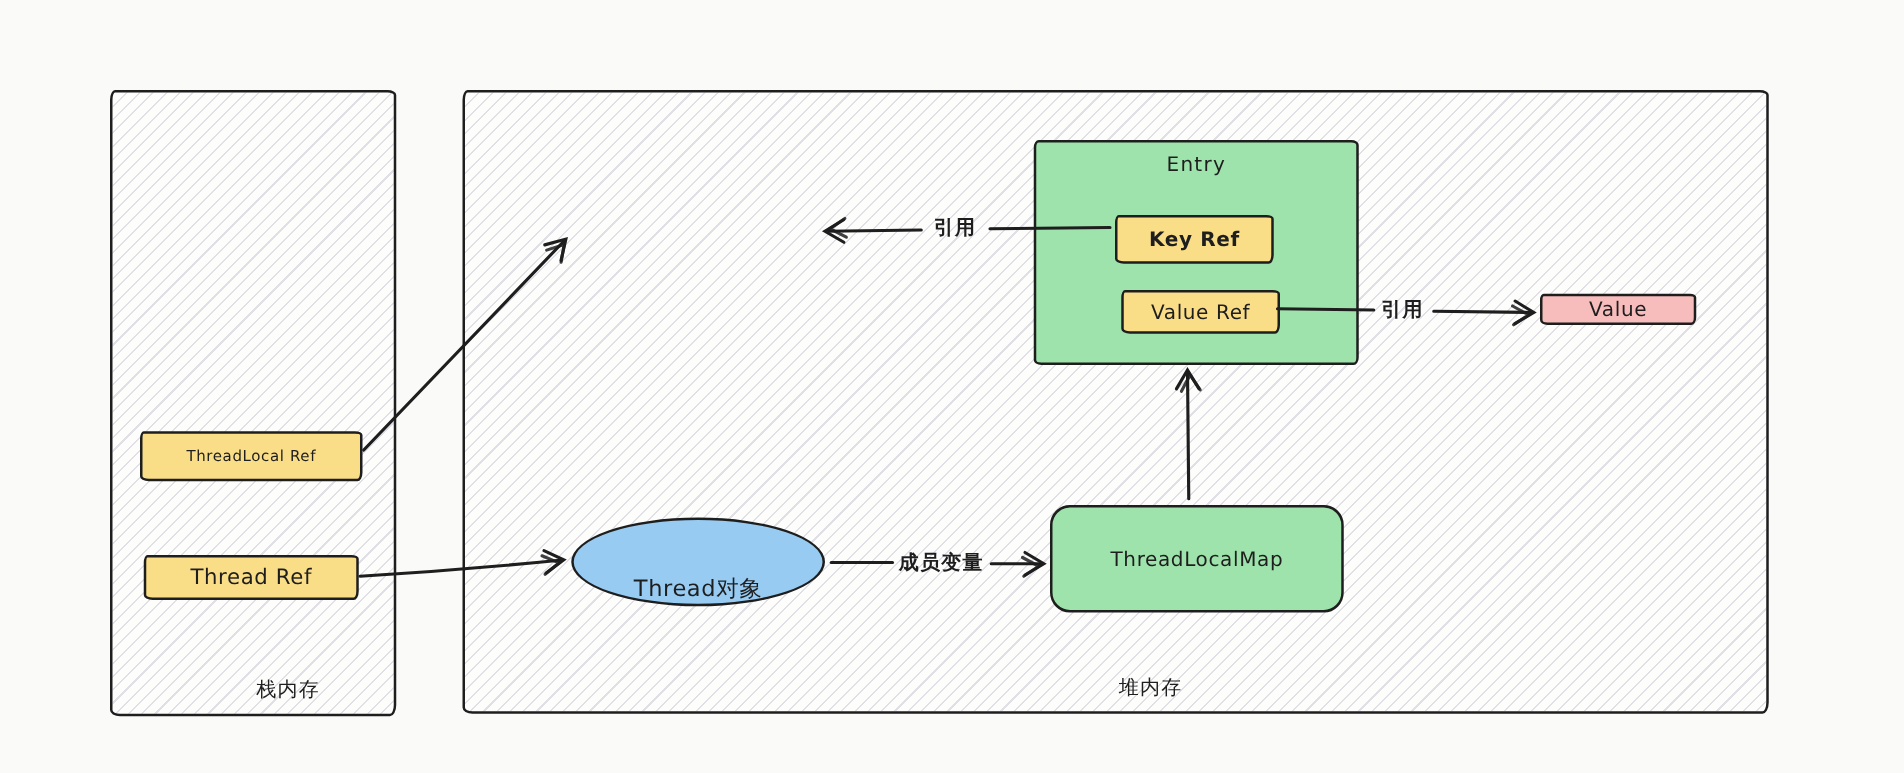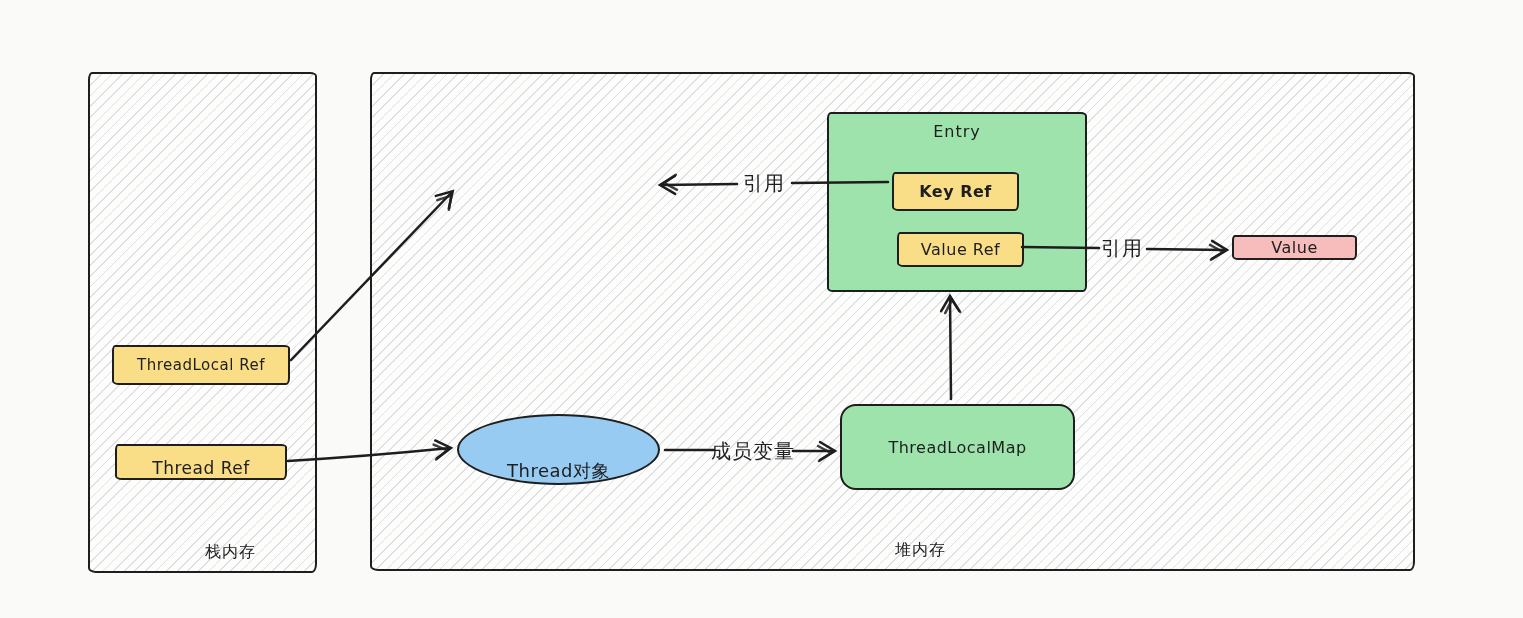--- a/index.html
+++ b/index.html
@@ -68,35 +68,36 @@
   svg.arrows {
     position: absolute; left: 0; top: 0;
     width: 1523px; height: 618px;
     pointer-events: none;
   }
   svg.arrows path { stroke: #1e1e1e; stroke-width: 2.5; fill: none; stroke-linecap: round; }
 
   .edge-label {
     position: absolute;
     transform: translate(-50%, -50%);
-    font-size: 20px;
+    font-size: 16px;
     white-space: nowrap;
     letter-spacing: 1px;
+    font-weight: bold;
   }
 </style>
 </head>
 <body>
 
 <div class="canvas">
 
   <div class="region" style="left:88px; top:72px; width:229px; height:501px;">
-    <div class="node yellow" style="left:22px; top:271px; width:178px; height:40px; font-size:15px;">
+    <div class="node yellow" style="left:22px; top:271px; width:178px; height:40px; font-size:12px;">
       <span>ThreadLocal Ref</span>
     </div>
-    <div class="node yellow" style="left:25px; top:370px; width:172px; height:36px; font-size:17px;align-items:flex-end;">
+    <div class="node yellow" style="left:25px; top:370px; width:172px; height:36px; font-size:17px;">
       <span>Thread Ref</span>
     </div>
     <div class="region-label">栈内存</div>
   </div>
 
   <div class="region" style="left:370px; top:72px; width:1045px; height:499px;">
 
 
     <div class="node blue-ellipse" style="left:85px; top:340px; width:203px; height:71px;align-items:flex-end;">
       <span>Thread对象</span>

